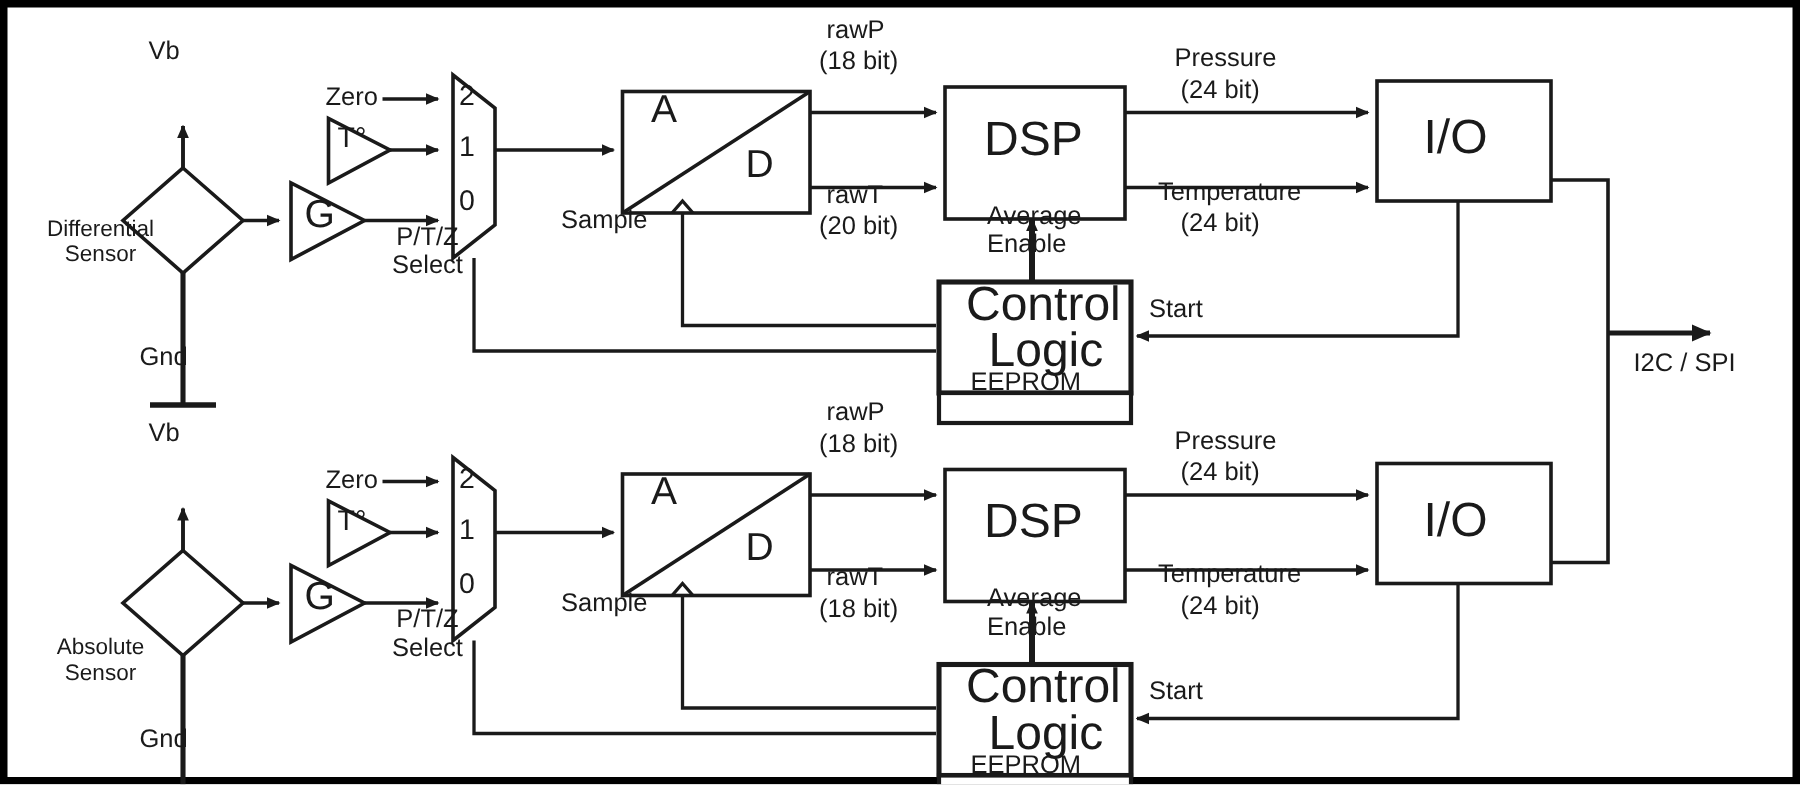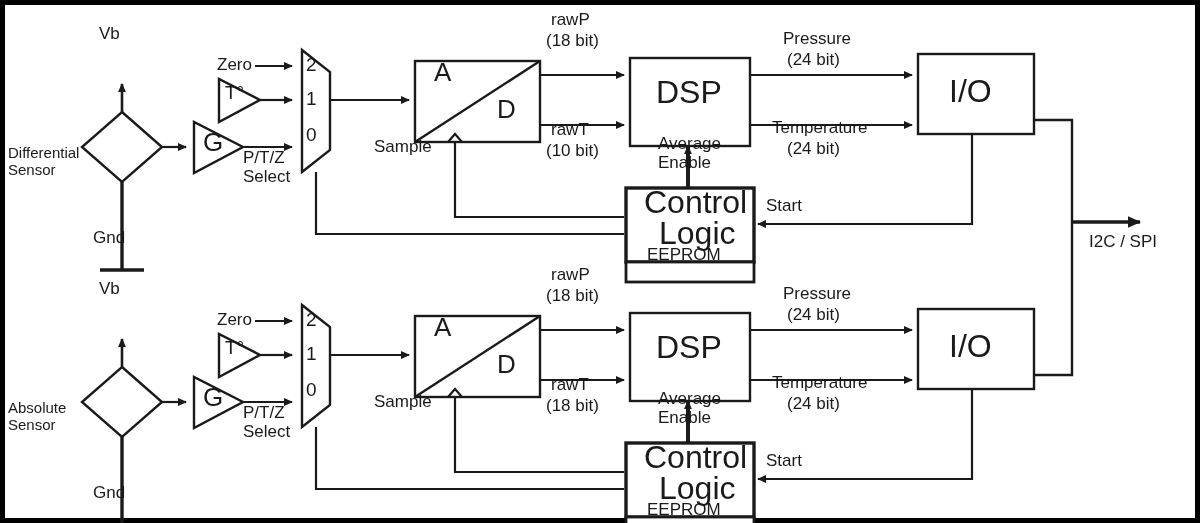--- a/index.html
+++ b/index.html
@@ -6,21 +6,21 @@
   body{font-family:"Liberation Sans",sans-serif;}
   #stage{position:relative;width:1200px;height:523px;background:#fff;overflow:hidden;}
   #frame{position:absolute;left:0;top:0;width:1200px;height:523px;box-sizing:border-box;border:5px solid #000;}
   svg.diagram{position:absolute;left:0;top:0;width:1200px;height:523px;}
   .txt{position:absolute;color:#1a1a1a;font-family:"Liberation Sans",sans-serif;white-space:pre;line-height:1.12;}
   .t-sm{font-size:15px;}
   .t-md{font-size:17px;}
   .t-lg{font-size:19px;}
   .t-xl{font-size:26px;}
   .t-xxl{font-size:32px;}
-  .ctr{text-align:left;}
+  .ctr{text-align:center;}
 </style>
 </head>
 <body>
 
 <div id="stage">
 
   <div id="frame"></div>
 
   <svg class="diagram" viewBox="0 0 1200 523">
     <defs>
@@ -109,37 +109,37 @@
   <div class="txt t-lg" style="left:306px;top:88px;">1</div>
   <div class="txt t-lg" style="left:306px;top:124px;">0</div>
   <div class="txt t-md ctr" style="left:243px;top:148px;width:84px;"><span style="white-space:pre-line">P/T/Z
 Select</span></div>
   <div class="txt t-xl" style="left:434px;top:58px;">A</div>
   <div class="txt t-xl" style="left:497px;top:95px;">D</div>
   <div class="txt t-md" style="left:374px;top:137px;">Sample</div>
   <div class="txt t-md" style="left:551px;top:10px;">rawP</div>
   <div class="txt t-md" style="left:546px;top:31px;">(18 bit)</div>
   <div class="txt t-md" style="left:551px;top:120px;">rawT</div>
-  <div class="txt t-md" style="left:546px;top:141px;">(10 bit)</div>
+  <div class="txt t-md" style="left:546px;top:141px;">(20 bit)</div>
   <div class="txt t-xxl" style="left:656px;top:75px;">DSP</div>
   <div class="txt t-md ctr" style="left:658px;top:134px;width:106px;text-align:left;"><span style="white-space:pre-line">Average
 Enable</span></div>
   <div class="txt t-md" style="left:783px;top:29px;">Pressure</div>
   <div class="txt t-md" style="left:787px;top:50px;">(24 bit)</div>
   <div class="txt t-md" style="left:772px;top:118px;">Temperature</div>
   <div class="txt t-md" style="left:787px;top:139px;">(24 bit)</div>
   <div class="txt t-xxl" style="left:949px;top:74px;">I/O</div>
   <div class="txt t-xxl" style="left:644px;top:185px;">Control</div>
   <div class="txt t-xxl" style="left:659px;top:216px;">Logic</div>
   <div class="txt t-md" style="left:647px;top:245px;">EEPROM</div>
   <div class="txt t-md" style="left:766px;top:196px;">Start</div>
 
   <div class="txt t-md" style="left:99px;top:279px;">Vb</div>
   <div class="txt t-md" style="left:93px;top:483px;">Gnd</div>
-  <div class="txt t-sm ctr" style="left:8px;top:400px;width:118px;"><span style="white-space:pre-line">Absolute
+  <div class="txt t-sm ctr" style="left:8px;top:424px;width:118px;"><span style="white-space:pre-line">Absolute
 Sensor</span></div>
   <div class="txt t-xl" style="left:203px;top:383px;">G</div>
   <div class="txt t-lg" style="left:225px;top:337px;">T°</div>
   <div class="txt t-md" style="left:217px;top:310px;">Zero</div>
   <div class="txt t-lg" style="left:306px;top:309px;">2</div>
   <div class="txt t-lg" style="left:306px;top:343px;">1</div>
   <div class="txt t-lg" style="left:306px;top:379px;">0</div>
   <div class="txt t-md ctr" style="left:243px;top:403px;width:84px;"><span style="white-space:pre-line">P/T/Z
 Select</span></div>
   <div class="txt t-xl" style="left:434px;top:313px;">A</div>

